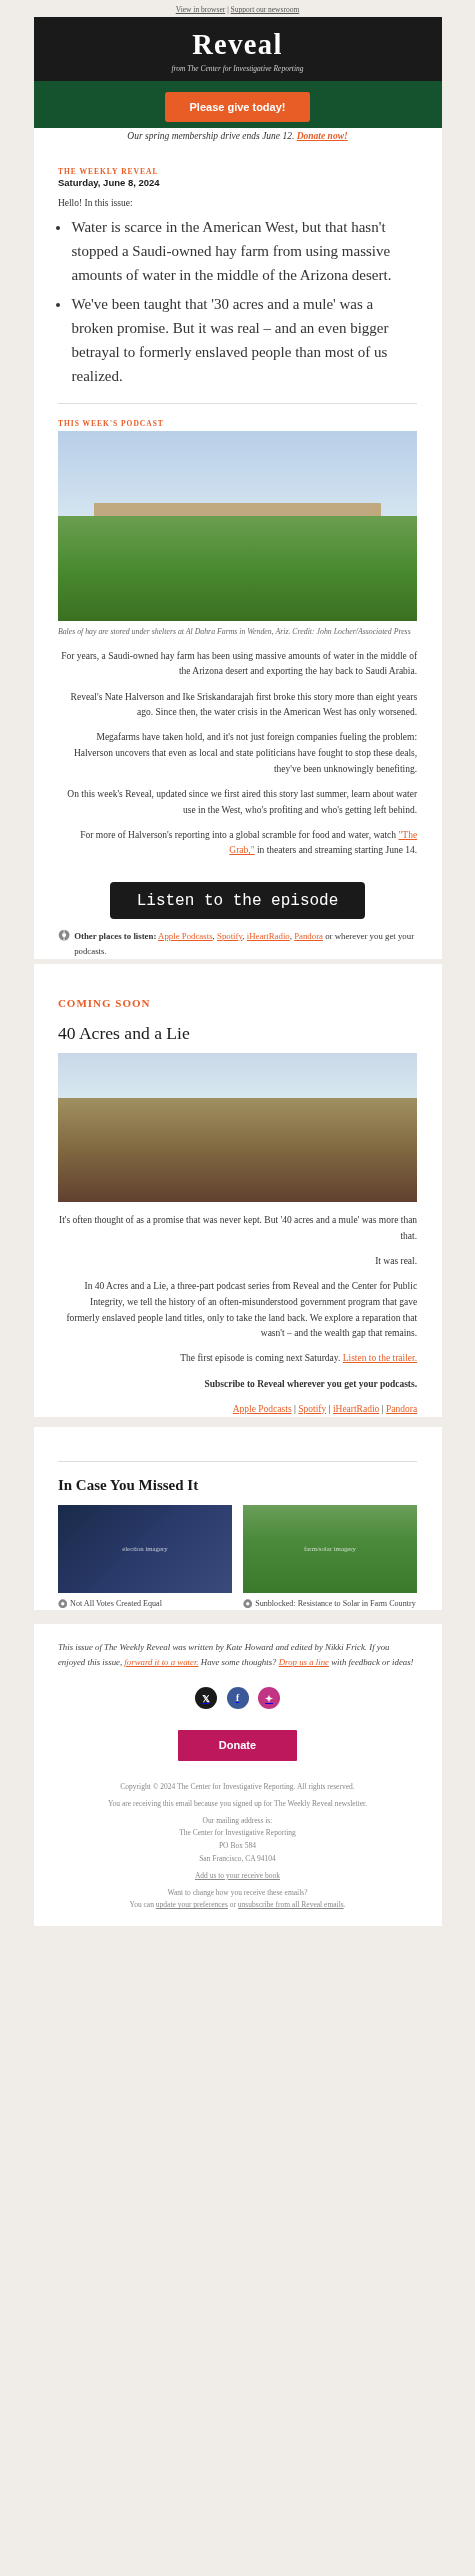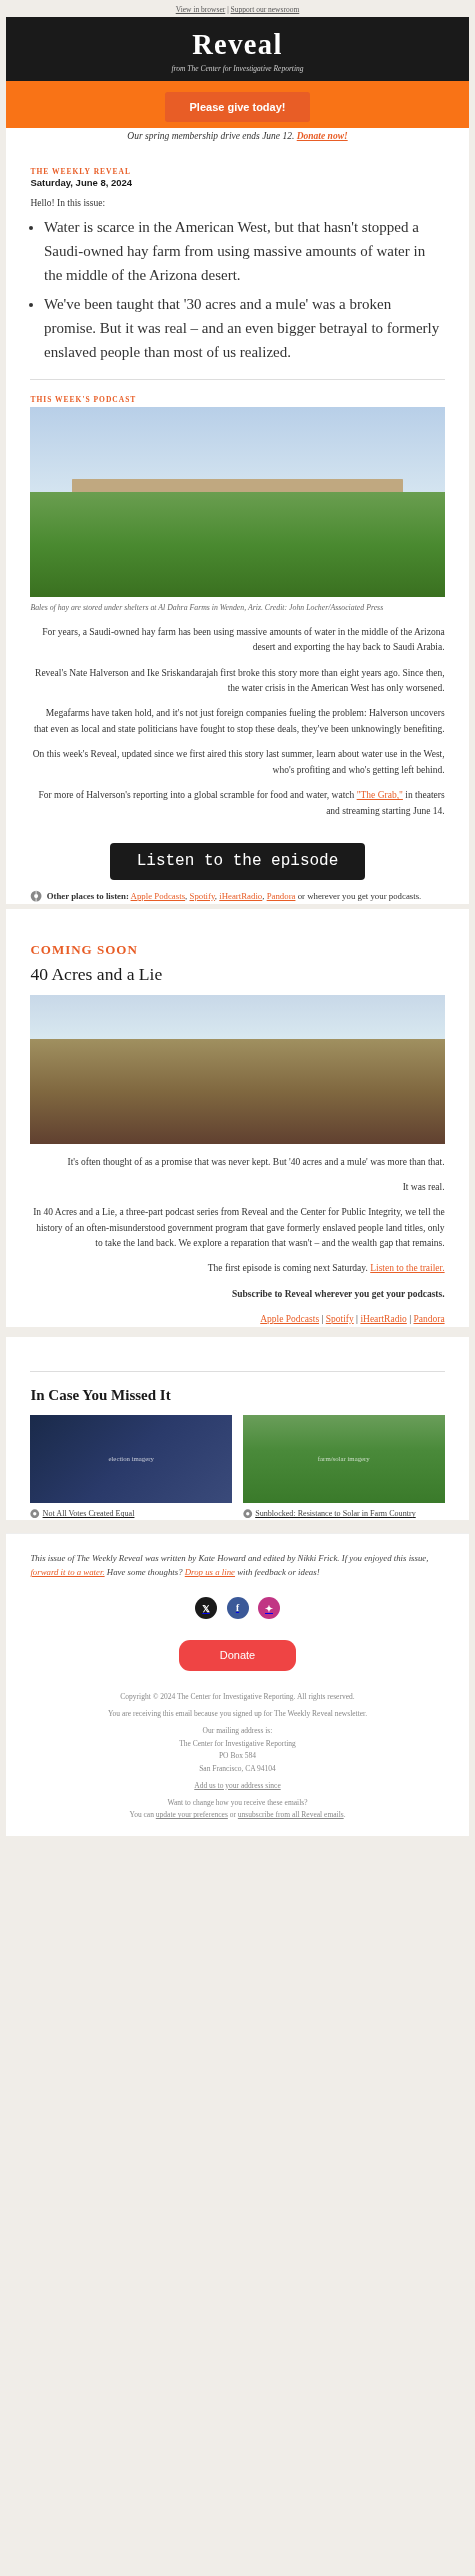--- a/index.html
+++ b/index.html
@@ -5,21 +5,21 @@
     * { box-sizing: border-box; margin: 0; padding: 0; }
     body {
       font-family: Georgia, 'Times New Roman', serif;
       font-size: 10.2px;
       color: #1a1a1a;
       background: #f0ede8;
       display: flex;
       justify-content: center;
     }
     .email-wrapper {
-      width: 463px;
+      width: 408px;
       background: #f0ede8;
       padding: 0;
     }
     .top-bar {
       text-align: center;
       padding: 5.4px 0 2.7px;
       font-size: 7.5px;
       color: #555;
     }
     .top-bar a { color: #555; text-decoration: underline; }
@@ -36,21 +36,21 @@
       letter-spacing: 1.4px;
       display: block;
     }
     .header-logo-area .logo-subtitle {
       font-size: 7.5px;
       color: #ccc;
       margin-top: 2.7px;
       font-style: italic;
     }
     .give-btn-area {
-      background: #f97316;
+      background: #14532d;
       text-align: center;
       padding: 11px 0 6.8px;
     }
     .give-btn {
       background: #e85d26;
       color: #fff;
       border: none;
       border-radius: 2.7px;
       padding: 8.8px 24.4px;
       font-size: 11px;
@@ -195,26 +195,26 @@
       width: 12.2px;
       height: 12.2px;
       min-width: 12.2px;
       margin-top: 0.7px;
     }
     .coming-soon-section {
       padding: 19px 24.4px 0;
       background: #fff;
     }
     .coming-soon-label {
-      font-size: 13px;
+      font-size: 11px;
       font-weight: bold;
       letter-spacing: 1px;
       text-transform: uppercase;
       color: #e85d26;
-      margin-bottom: 6px;
+      margin-bottom: 14px;
     }
     .coming-soon-title {
       font-size: 17.6px;
       font-weight: normal;
       color: #1a1a1a;
       margin-bottom: 9.5px;
     }
     .coming-soon-image {
       width: 100%;
       height: 149px;
@@ -245,21 +245,20 @@
       color: #1a1a1a;
       margin-bottom: 11px;
     }
     .icymi-grid {
       display: flex;
       gap: 11px;
       margin-bottom: 13.6px;
     }
     .icymi-item {
       flex: 1;
-      text-decoration: underline;
     }
     .icymi-image {
       width: 100%;
       height: 88px;
       margin-bottom: 5.4px;
       background: #888;
       position: relative;
       overflow: hidden;
     }
     .icymi-image.votes {
@@ -315,29 +314,29 @@
     }
     .social-icon.twitter { background: #1a1a1a; }
     .social-icon.facebook { background: #3b5998; }
     .social-icon.instagram { background: #c13584; }
     .donate-btn-area {
       text-align: center;
       padding: 6.8px 0 13.6px;
       background: #fff;
     }
     .donate-btn {
-      background: #ef4444;
+      background: #be185d;
       color: #fff;
       border: none;
-      border-radius: 11px;
+      border-radius: 1px;
       padding: 9.5px 41px;
       font-size: 11px;
       cursor: pointer;
       font-family: Arial, sans-serif;
-      font-weight: normal;
+      font-weight: bold;
     }
     .legal-footer {
       background: #fff;
       padding: 6.8px 24.4px 13.6px;
       text-align: center;
     }
     .legal-text {
       font-size: 7.5px;
       color: #888;
       line-height: 1.7;
@@ -548,21 +547,21 @@
     <p class="legal-text">Copyright © 2024 The Center for Investigative Reporting. All rights reserved.</p>
     <p class="legal-text">You are receiving this email because you signed up for The Weekly Reveal newsletter.</p>
 
     <div class="mailing-address">
       <span>Our mailing address is:</span><br>
       <span>The Center for Investigative Reporting</span><br>
       <span>PO Box 584</span><br>
       <span>San Francisco, CA 94104</span>
     </div>
     <p class="mailing-address">
-      <a href="#">Add us to your address since</a>
+      <a href="#">Add us to your receive book</a>
     </p>
 
     <p class="subscribe-footer">
       <span>Want to change how you receive these emails?</span><br>
       <span>You can</span>
       <a href="#">update your preferences</a>
       <span>or</span>
       <a href="#">unsubscribe from all Reveal emails</a>.
     </p>
   </div>

